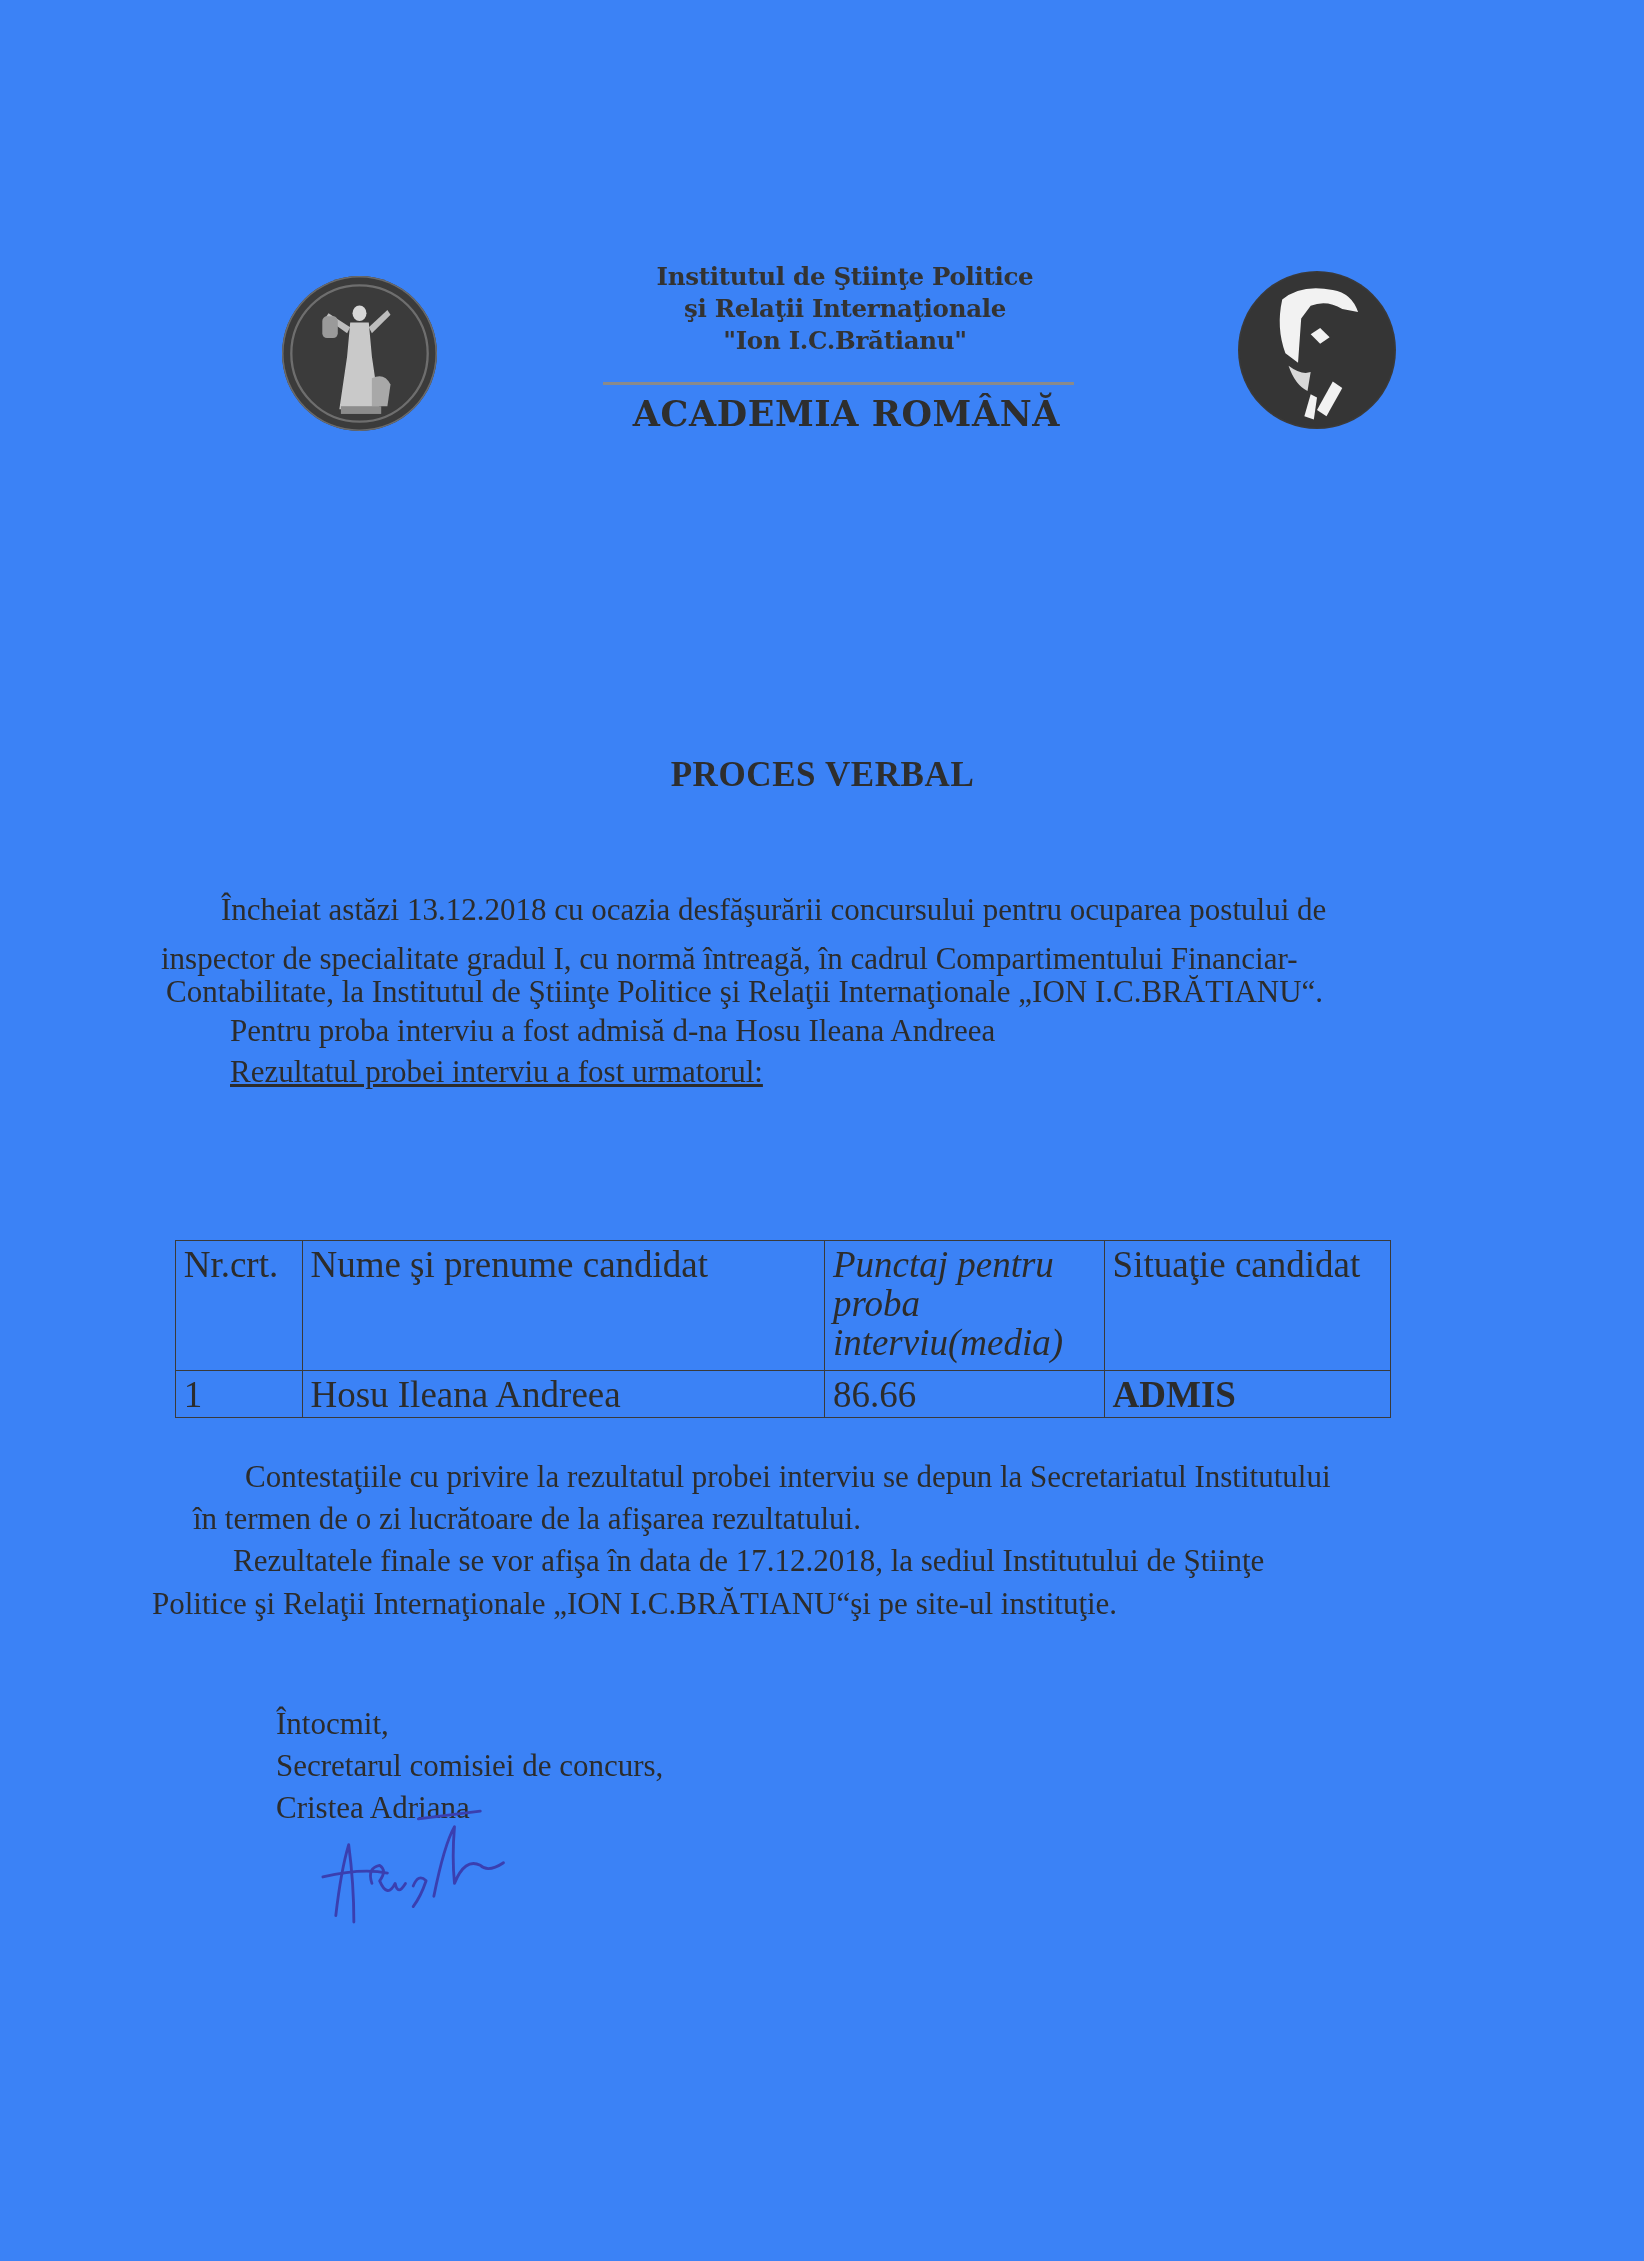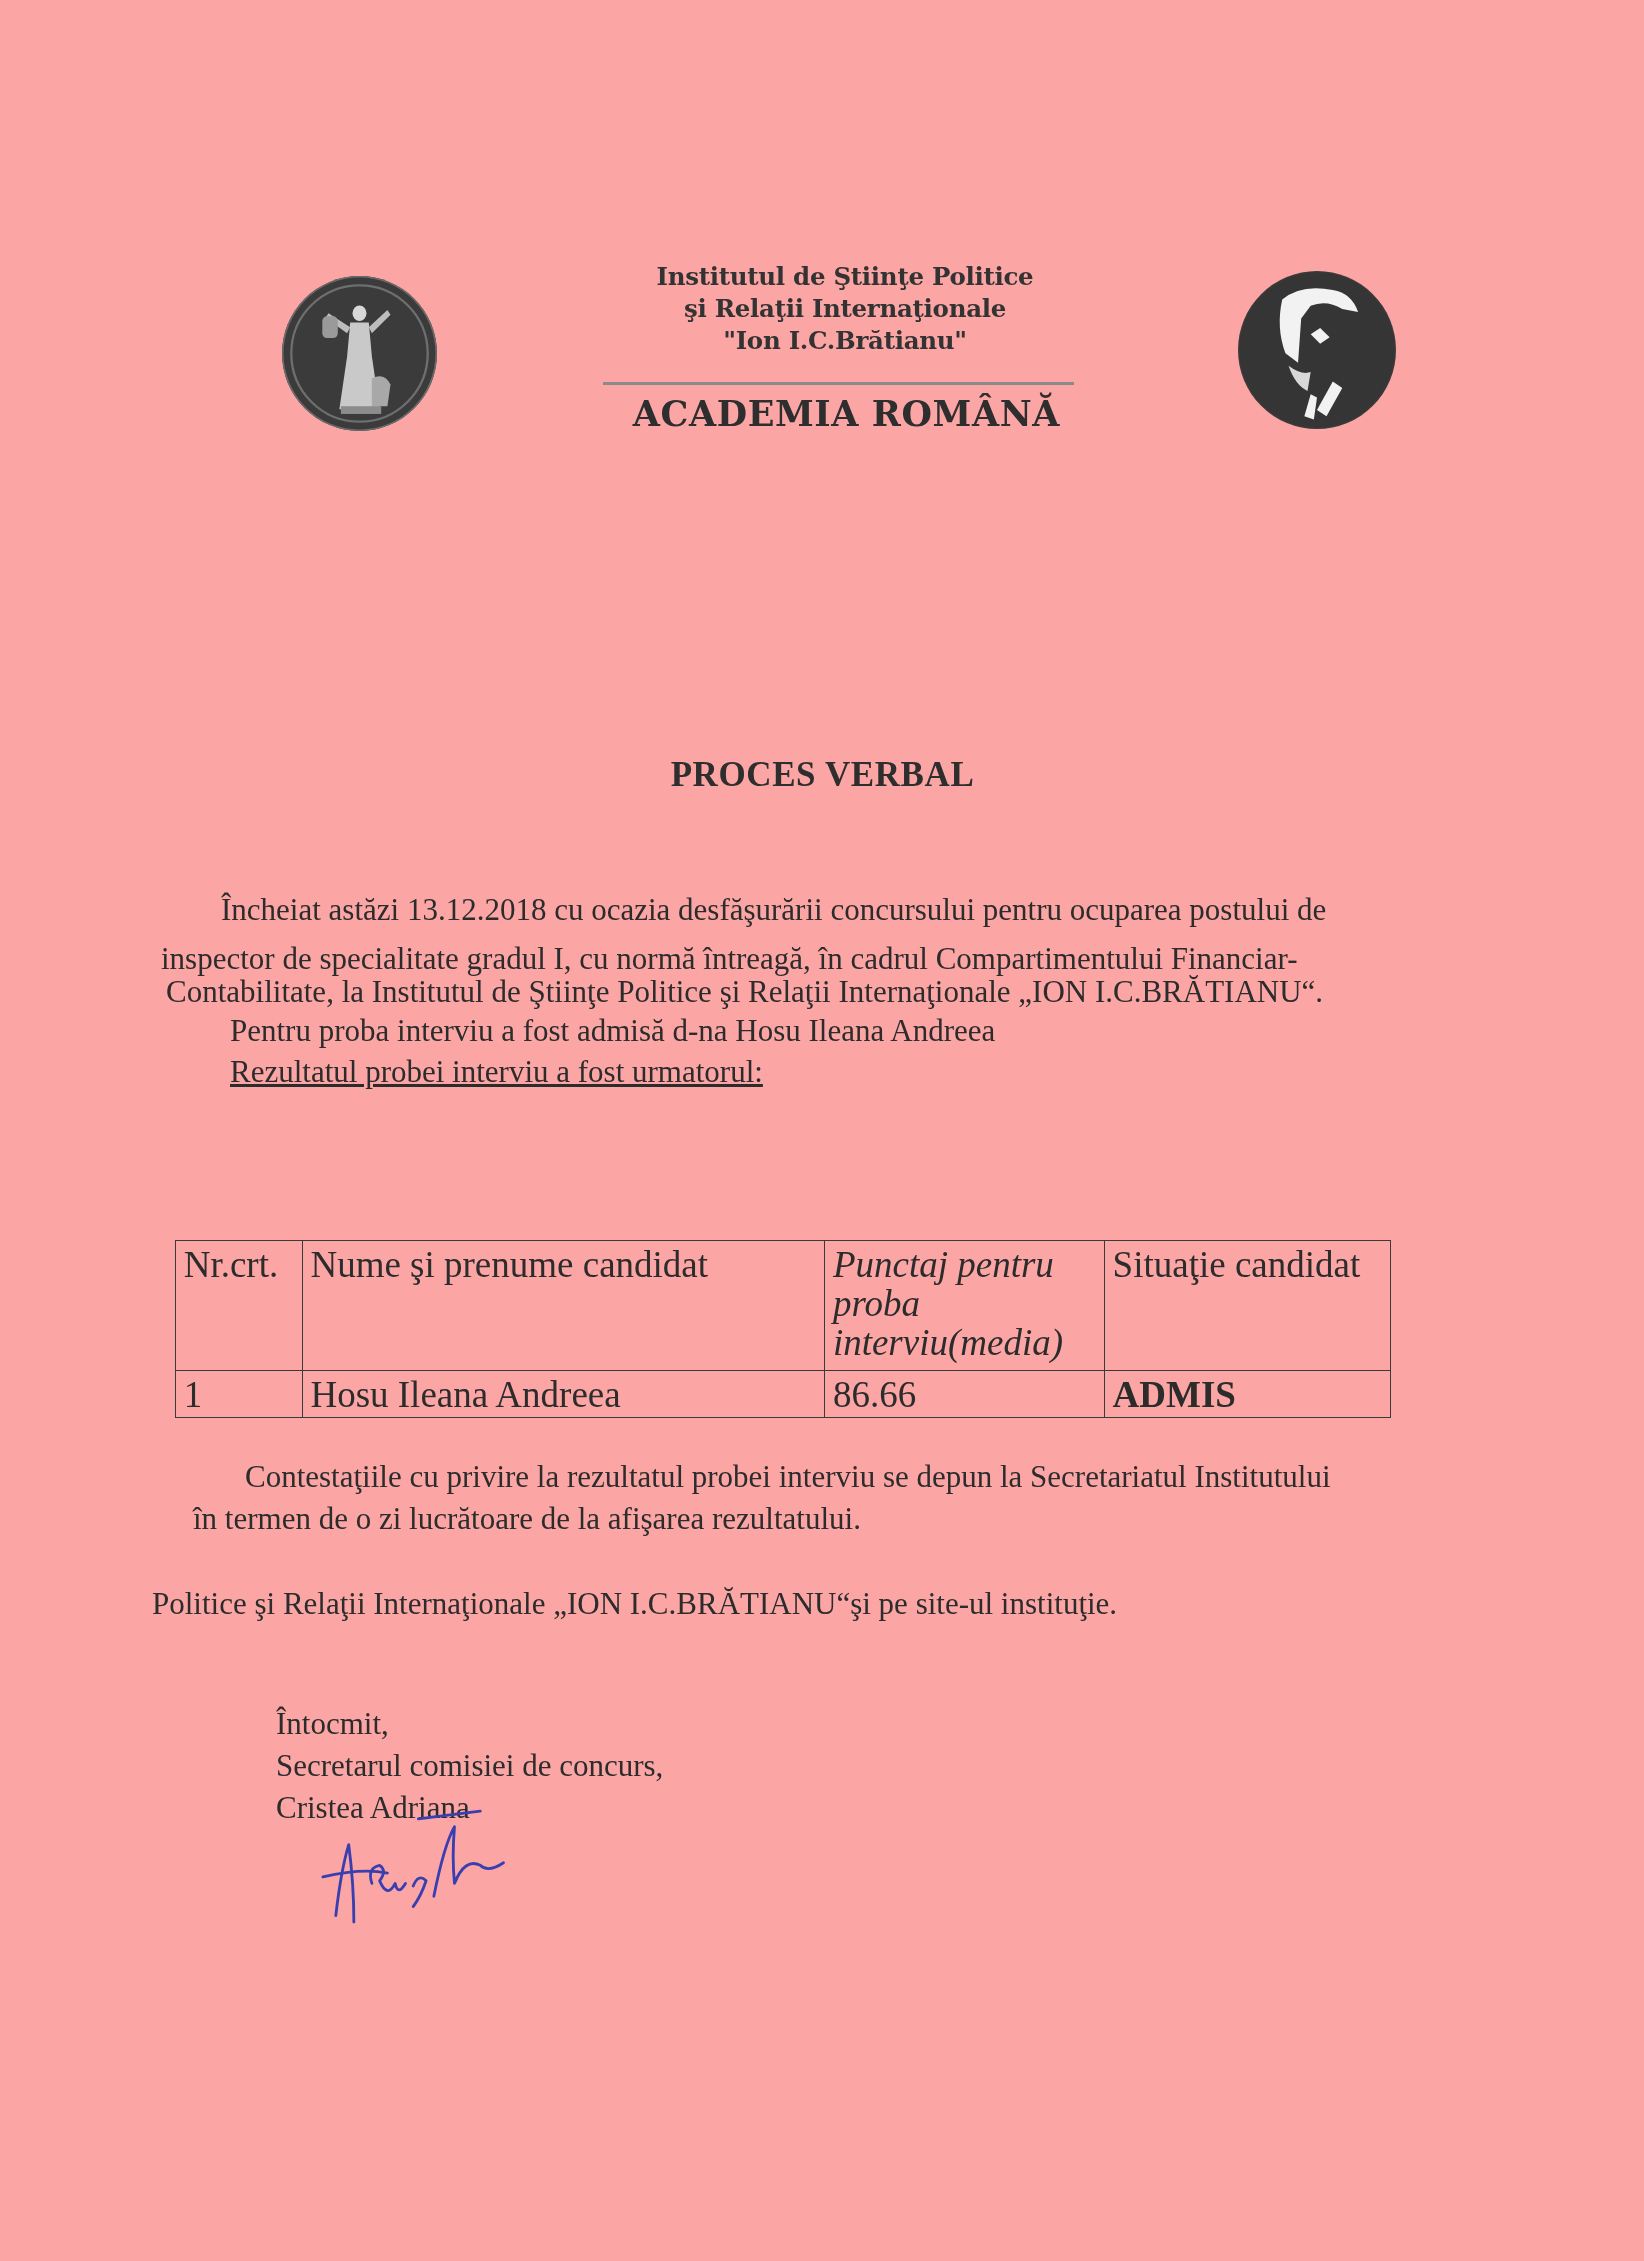--- a/index.html
+++ b/index.html
@@ -1,18 +1,18 @@
 <!DOCTYPE html>
 <html style="font-size:10.3px"><head>
 <meta charset="utf-8">
 <style>
   html, body { margin: 0; padding: 0; background: #ffffff; }
   body { width: 1645px; height: 2261px; position: relative; overflow: hidden;
          font-family: "Liberation Serif", "DejaVu Serif", serif; color: #2a2a2a; }
-  .page { position: absolute; inset: 0; background: #fca5a5; }
+  .page { position: absolute; inset: 0; background: #3b82f6; }
 
   
   .logo { position: absolute; border-radius: 50%; background: #3a3a3a; overflow: hidden; }
   .logo-left { left: 282px; top: 276px; width: 155px; height: 155px;
                box-shadow: 0 0 0 2.6px #6b6b6b inset; }
   .logo-right { left: 1238px; top: 271px; width: 158px; height: 158px; }
   .logo svg { width: 100%; height: 100%; display: block; }
 
   .inst-block { position: absolute; left: 600px; top: 261px; width: 490px; text-align: center;
                 font-family: "DejaVu Serif", serif; font-weight: bold; color: #333; }
@@ -103,20 +103,21 @@
       <td>1</td>
       <td>Hosu Ileana Andreea</td>
       <td>86.66</td>
       <td class="bold">ADMIS</td>
     </tr>
   </tbody>
     </table>
 
   <div class="p" style="left:245px; top:1459px;">Contestaţiile  cu privire la rezultatul probei interviu se depun la Secretariatul Institutului</div>
   <div class="p" style="left:193px; top:1501px;">în termen de o zi lucrătoare de la afişarea rezultatului.</div>
+  <div class="p" style="left:233px; top:1543px;">Rezultatele finale se vor afişa în data de 17.12.2018, la sediul Institutului de Ştiinţe</div>
   <div class="p" style="left:152px; top:1586px;">Politice şi Relaţii Internaţionale „ION I.C.BRĂTIANU“şi pe site-ul instituţie.</div>
 
   <div class="sig-line" style="top:1706px;">Întocmit,</div>
   <div class="sig-line" style="top:1748px;">Secretarul comisiei de concurs,</div>
   <div class="sig-line" style="top:1790px;">Cristea Adriana</div>
 
   <svg class="signature" viewBox="0 0 200 100">
     <g fill="none" stroke="#3a3fb0" stroke-width="2.2" stroke-linecap="round" stroke-linejoin="round">
       <path d="M20 85 Q24 50 30 30 Q34 60 34 90"></path>
       <path d="M10 55 Q40 48 60 52"></path>

